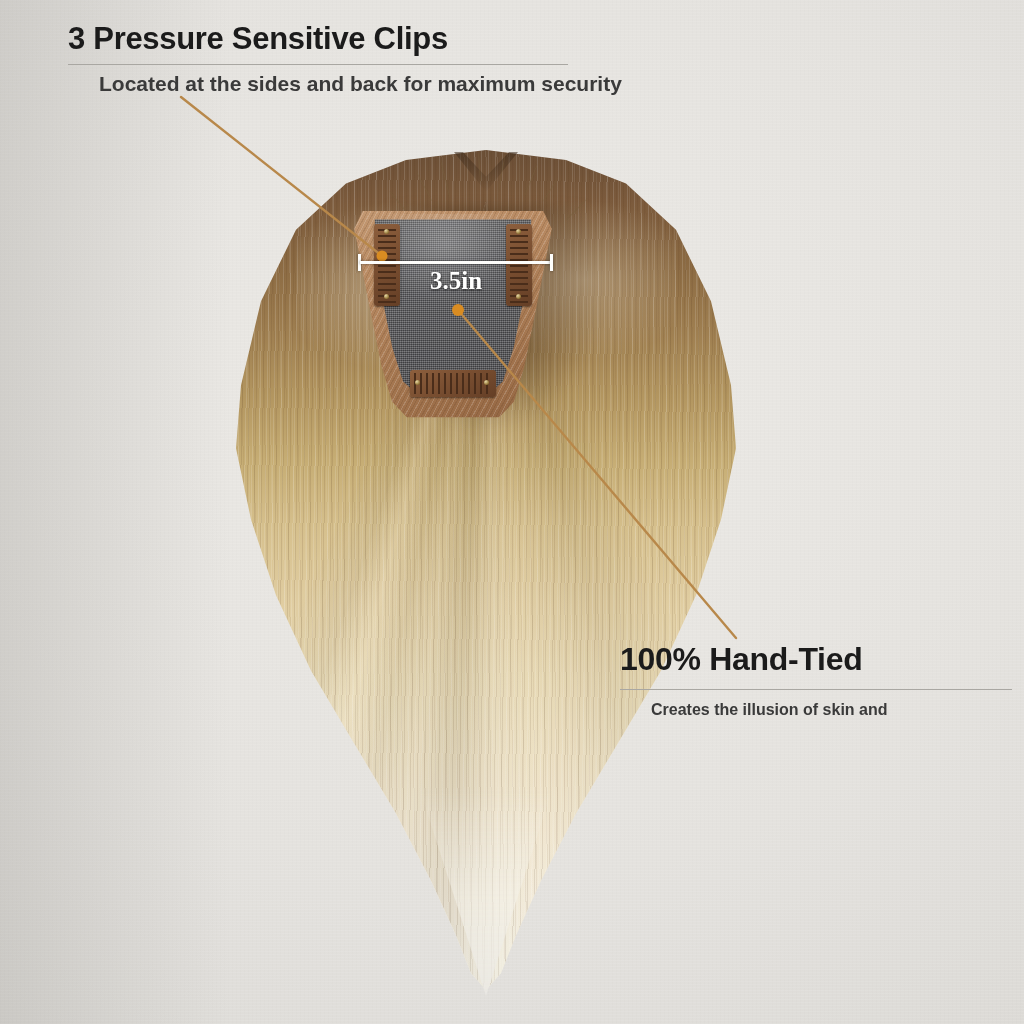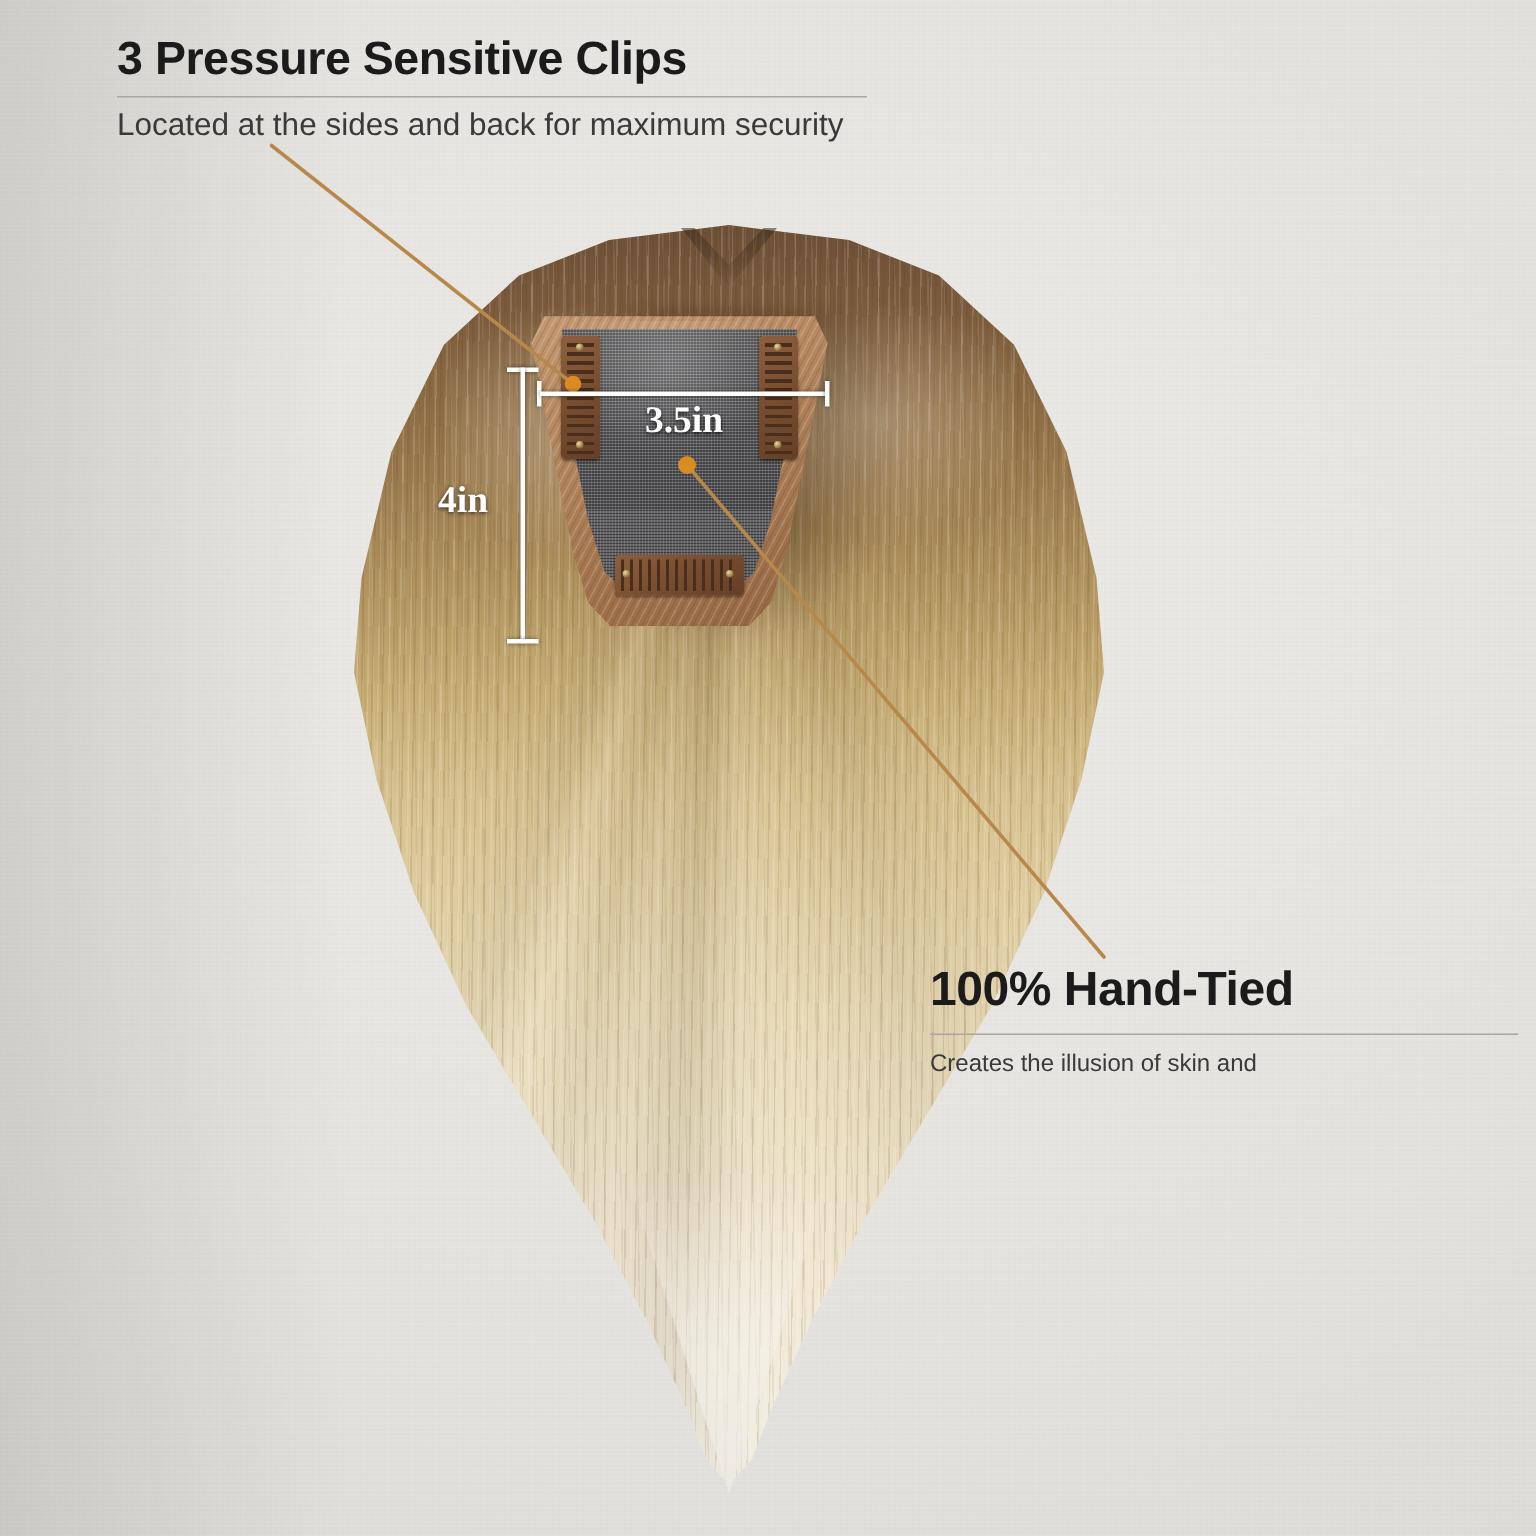--- a/index.html
+++ b/index.html
@@ -49,27 +49,28 @@
     letter-spacing: -0.3px;
     line-height: 1.12;
     white-space: nowrap;
   }
   .rule {
     height: 1px;
     background: #a9a7a2;
   }
   .subline {
     font-size: 21px;
-    font-weight: 400;
+    font-weight: 700;
     color: #3a3a3a;
     line-height: 1.28;
     white-space: nowrap;
-  }
-
-  #title-top { left: 78px; top: 22px; }
+    margin-left: 31px;
+  }
+
+  #title-top { left: 68px; top: 22px; }
   #title-top .rule { width: 500px; margin-top: 7px; }
   #title-top .subline { margin-top: 6px; }
 
   #title-right { left: 620px; top: 640px; width: 396px; }
   #title-right .headline { font-size: 32px; line-height: 1.22; }
   #title-right .rule { width: 392px; margin-top: 10px; }
   #title-right .subline { margin-top: 9px; font-size: 16px; line-height: 1.32; }
 
   
   #dim-12 {
@@ -463,26 +464,20 @@
   </svg>
 
 
   <div id="dim-35">
     <div class="cap l"></div>
     <div class="h-line"></div>
     <div class="cap r"></div>
     <div class="lbl">3.5in</div>
   </div>
 
-  <div id="dim-4">
-    <div class="cap top"></div>
-    <div class="v-line"></div>
-    <div class="cap bot"></div>
-    <div class="lbl">4in</div>
-  </div>
 
   <div class="txt-block" id="title-top">
     <div class="headline">3 Pressure Sensitive Clips</div>
     <div class="rule"></div>
     <div class="subline">Located at the sides and back for maximum security</div>
   </div>
 
   <div class="txt-block" id="title-right">
     <div class="headline">100% Hand-Tied</div>
     <div class="rule"></div>

